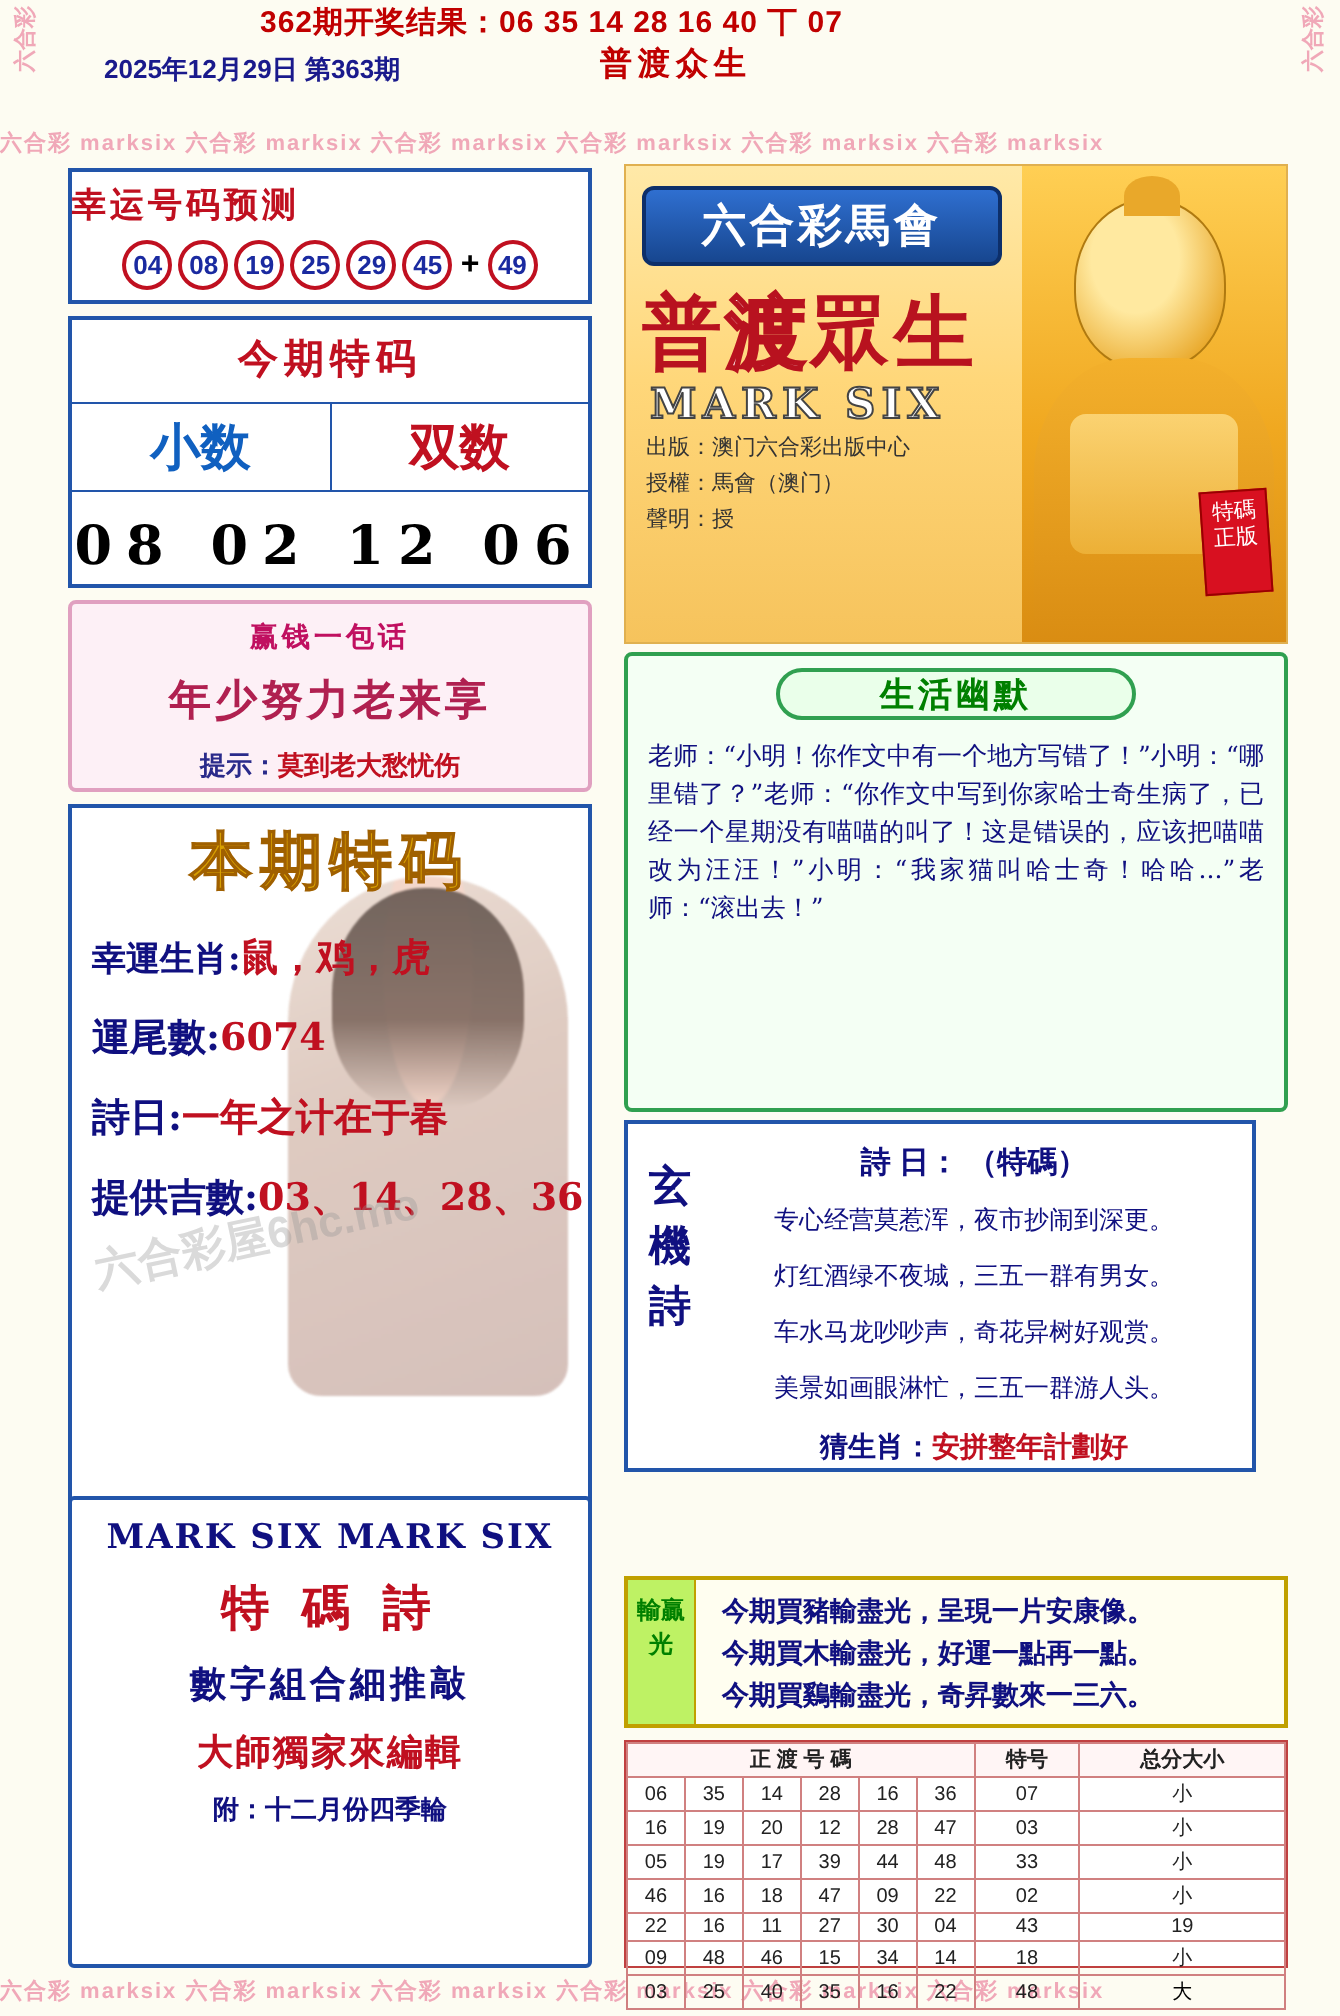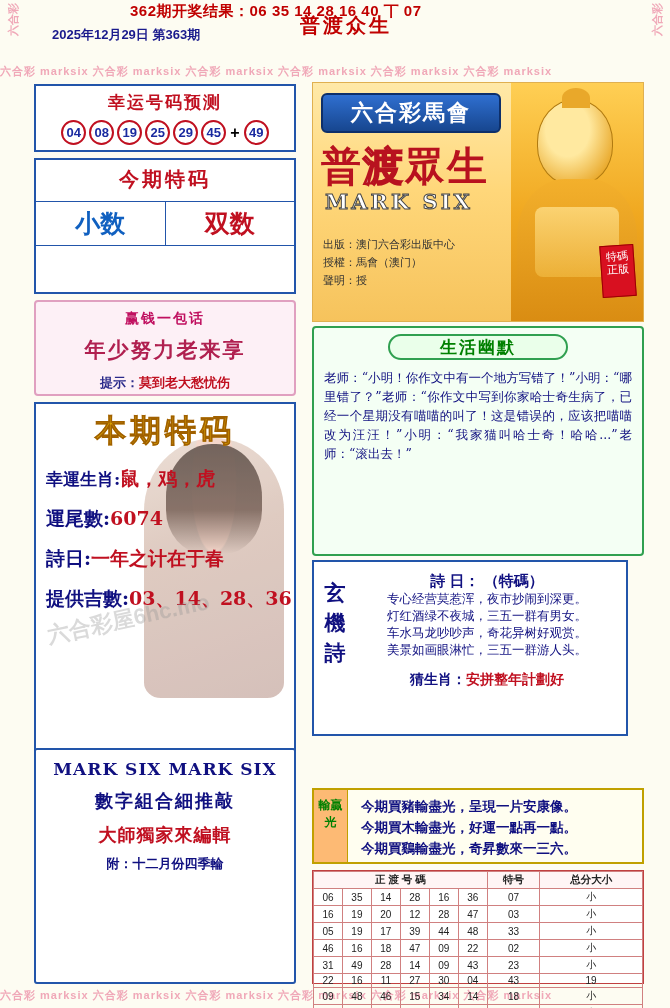--- a/index.html
+++ b/index.html
@@ -44,38 +44,37 @@
   .hdr-line1 {
     position: absolute; left: 130px; top: 2px;
     font-size: 15px; font-weight: bold; color: #c00000;
     letter-spacing: 0.5px;
   }
   .hdr-line2 {
     position: absolute; left: 52px; top: 26px;
     font-size: 13px; color: #1a1a8c; font-weight: bold;
   }
   .hdr-title {
-    position: absolute; left: 300px; top: 12px;
-    font-size: 20px; font-weight: bold; color: #c00000;
+    position: absolute; left: 300px; top: 22px;
+    font-size: 16px; font-weight: bold; color: #c00000;
     font-family: Liberation Mono, monospace;
     letter-spacing: 3px;
   }
 
   .body-area {
     position: absolute; left: 26px; right: 26px; top: 80px; bottom: 22px;
   }
 
   
   .left-col {
     position: absolute; left: 0; top: 0; width: 278px; bottom: 0;
   }
   .lucky-box {
     position: absolute; left: 8px; top: 4px; width: 262px; height: 68px;
     border: 2px solid #2255aa; background: #ffffff;
-    text-align: center;
   }
   .lucky-title {
     font-size: 17px; font-weight: bold; color: #c01020; margin-top: 5px;
     letter-spacing: 2px;
   }
   .ball-row {
     margin-top: 6px; display: flex; justify-content: center; align-items: center; gap: 3px;
   }
   .ball {
     width: 25px; height: 25px; border-radius: 50%;
@@ -238,21 +237,21 @@
   .pdzs .c1 { color:#b8121f; }
   .pdzs .c2 { color:#ffffff; -webkit-text-stroke: 1.5px #b8121f; }
   .pdzs .c3 { color:#b8121f; }
   .marksix-en {
     position: absolute; left: 12px; top: 106px;
     font-size: 21px; font-weight: bold; color:#ffffff;
     -webkit-text-stroke: 1px #444; letter-spacing: 3px;
     font-family: "DejaVu Serif", serif;
   }
   .pub-lines {
-    position: absolute; left: 10px; top: 152px;
+    position: absolute; left: 10px; top: 132px;
     font-size: 11px; color: #333; line-height: 18px;
   }
 
   .humor-box {
     position: absolute; left: 0; right: 0; top: 246px; height: 230px;
     border: 2px solid #30a050; background: #f4fff4; border-radius: 4px;
   }
   .humor-title {
     margin: 6px auto 0; width: 180px; height: 26px;
     border: 2px solid #30a050; border-radius: 14px; background:#eaffea;
@@ -269,31 +268,31 @@
     border: 2px solid #2255aa; background: #fff;
   }
   .poem-side {
     position: absolute; left: 4px; top: 16px; width: 34px;
     font-size: 21px; color:#101080; font-weight: bold;
     text-align:center; line-height: 30px;
     font-family: "DejaVu Serif", serif;
   }
   .poem-main { position: absolute; left: 42px; right: 8px; top: 6px; text-align:center; }
   .poem-h { font-size: 15px; color:#101080; font-weight:bold; margin-top: 4px; }
-  .poem-l { font-size: 12.5px; color:#101080; font-family: "DejaVu Serif", serif; }
+  .poem-l { font-size: 12.5px; color:#101080; margin-top: 11px; font-family: "DejaVu Serif", serif; }
   .poem-last { font-size: 14px; color:#101080; font-weight:bold; margin-top: 12px; }
   .poem-last b { color:#c01020;margin-top:44px; }
 
   .three-box {
     position: absolute; left: 0; right: 0; top: 708px; height: 76px;
     border: 2px solid #c0a000; background:#fffef0;
     display:flex;
   }
   .three-left {
-    width: 34px; background:#fdba74; border-right:1px solid #c0a000;
+    width: 34px; background:#bef264; border-right:1px solid #c0a000;
     font-size: 12px; color:#008000; font-weight:bold; text-align:center;
     line-height: 17px; padding-top: 7px;
   }
   .three-lines { flex:1; padding: 6px 0 0 13px; }
   .three-line { font-size: 13.5px; color:#101080; font-weight:bold; line-height: 21px;
                 font-family: "DejaVu Serif", serif; }
 
   .table-box {
     position: absolute; left: 0; right: 0; top: 790px; bottom: 2px;
     border: 1px solid #c04040; background:#fff;
@@ -342,20 +341,21 @@
           <div class="ball">49</div>
         </div>
       </div>
 
       <div class="tema-box">
         <div class="tema-title">今期特码</div>
         <div class="tema-sub-row">
           <div class="tema-sub s1">小数</div>
           <div class="tema-sub s2">双数</div>
         </div>
+        <div class="tema-nums">08 02 12 06</div>
       </div>
 
       <div class="win-box">
         <div class="win-t1">赢钱一包话</div>
         <div class="win-t2">年少努力老来享</div>
         <div class="win-t3">
           <span>提示：</span><b>莫到老大愁忧伤</b>
         </div>
       </div>
 
@@ -372,20 +372,21 @@
           <span class="lbl">詩日:</span><span>一年之计在于春</span>
         </div>
         <div class="main-line l2">
           <span class="lbl">提供吉數:</span><span>03、14、28、36</span>
         </div>
         <div class="wm-diag">六合彩屋6hc.mo</div>
       </div>
 
       <div class="ms-box">
         <div class="ms-top">MARK SIX  MARK SIX</div>
+        <div class="ms-t2">特 碼 詩</div>
         <div class="ms-t3">數字組合細推敲</div>
         <div class="ms-t4">大師獨家來編輯</div>
         <div class="ms-t5">附：十二月份四季輪</div>
       </div>
     </div>
 
     <div class="right-col">
 
       <div class="buddha-box">
         <div class="buddha-figure">
@@ -477,30 +478,20 @@
               <td>46</td>
               <td>16</td>
               <td>18</td>
               <td>47</td>
               <td>09</td>
               <td>22</td>
               <td>02</td>
               <td>小</td>
             </tr>
             <tr>
-              <td>31</td>
-              <td>49</td>
-              <td>28</td>
-              <td>14</td>
-              <td>09</td>
-              <td>43</td>
-              <td>23</td>
-              <td>小</td>
-            </tr>
-            <tr>
               <td>22</td>
               <td>16</td>
               <td>11</td>
               <td>27</td>
               <td>30</td>
               <td>04</td>
               <td>43</td>
               <td>19</td>
             </tr>
             <tr>

